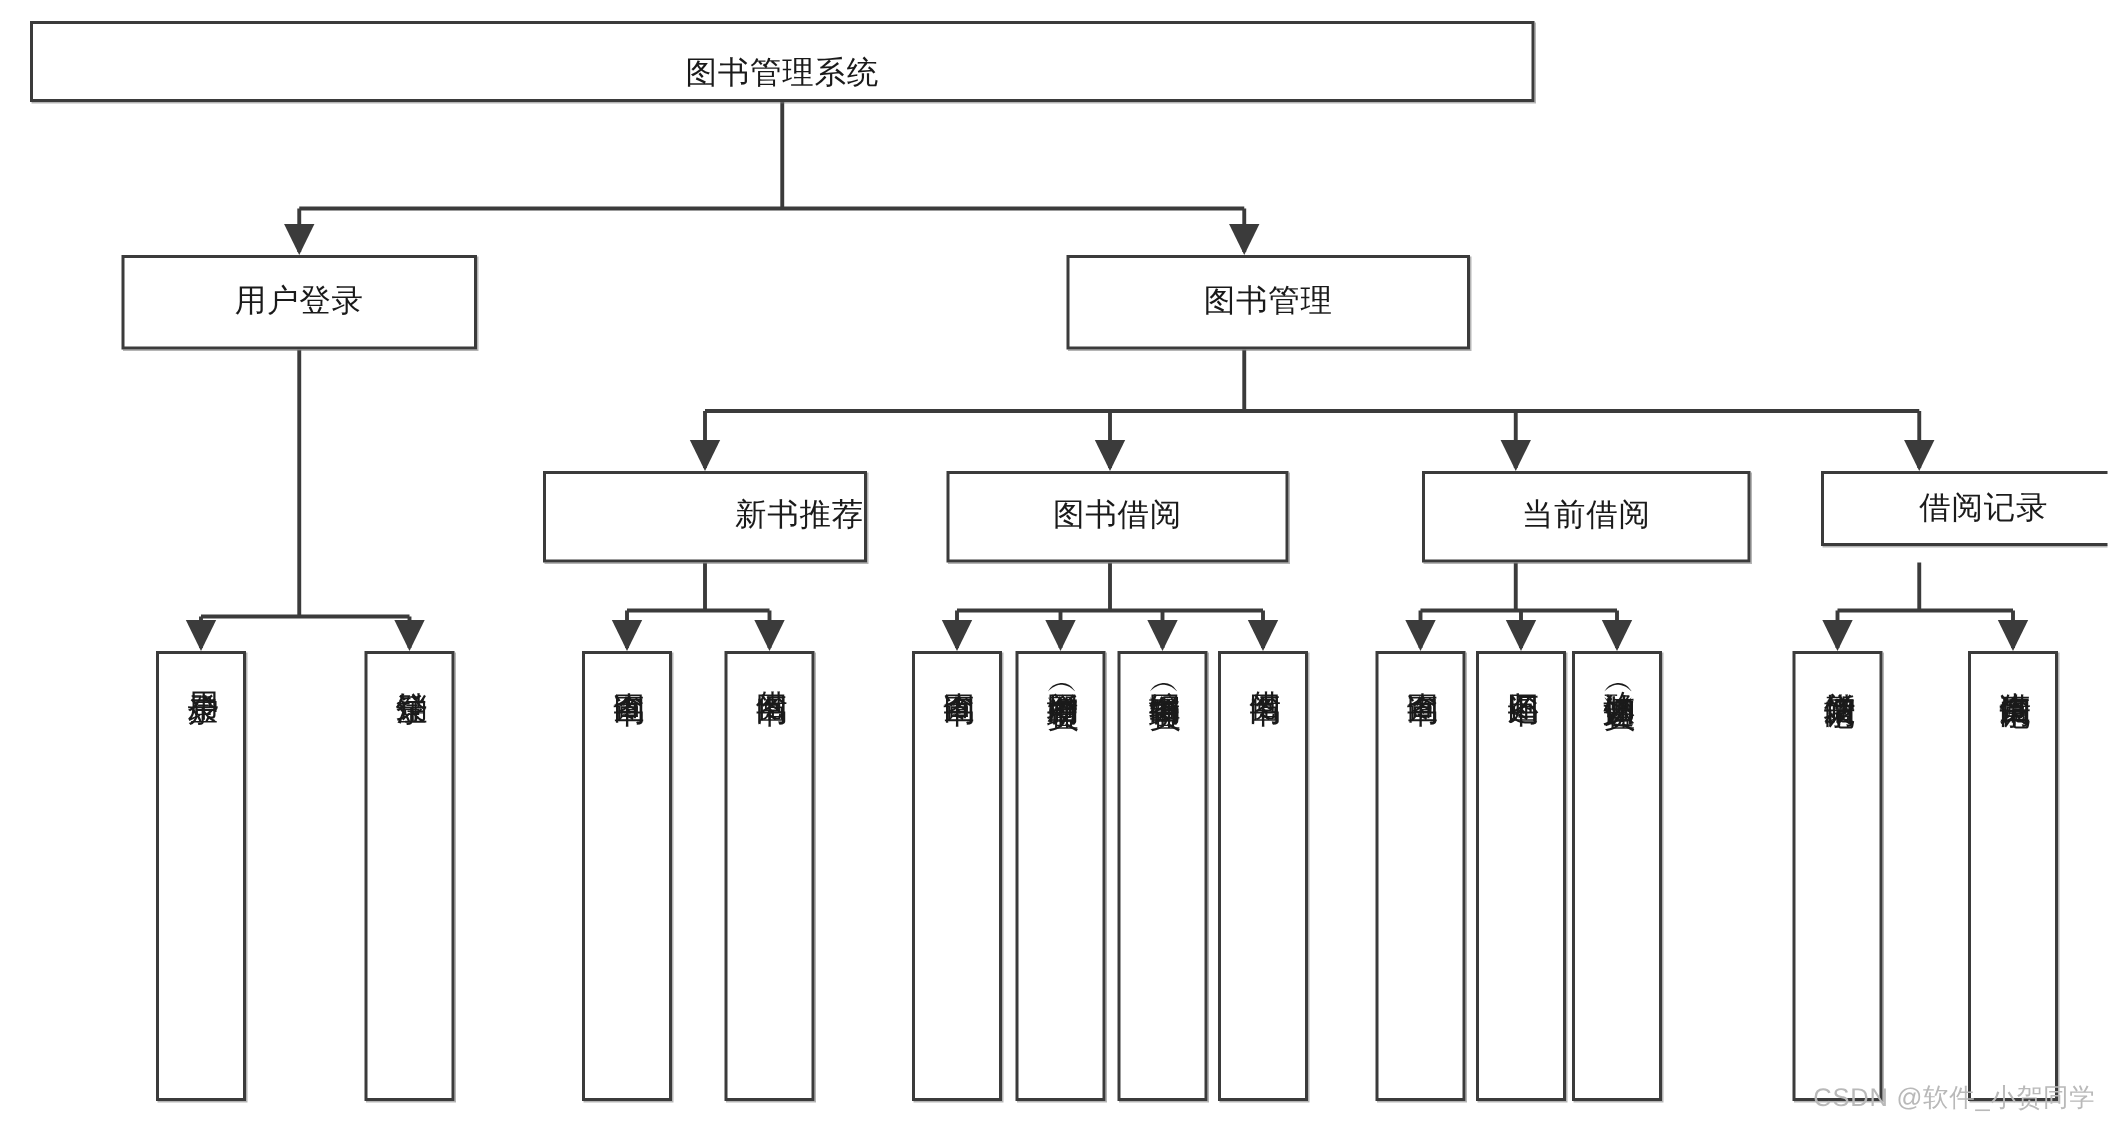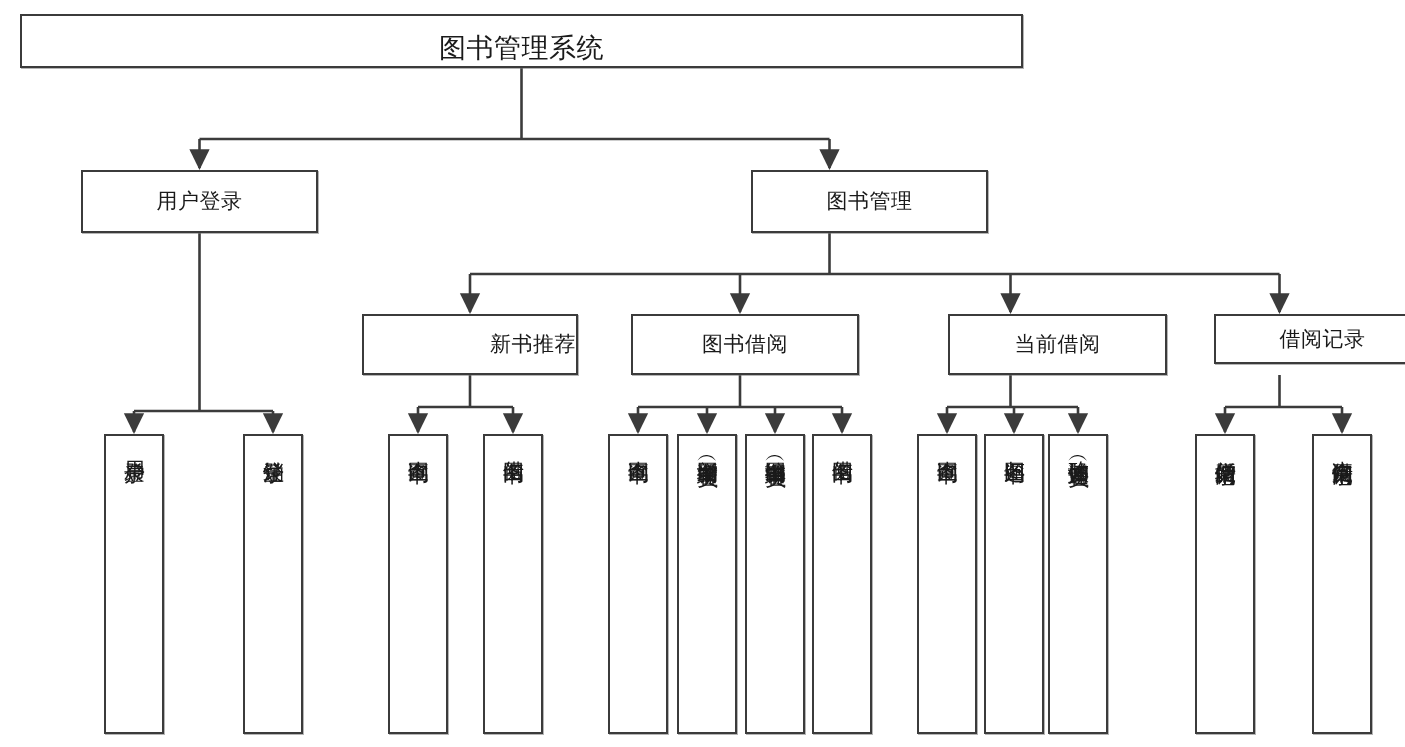--- a/index.html
+++ b/index.html
@@ -38,21 +38,21 @@
     justify-content: center;
     color: #1a1a1a;
   }
   .node .label {
     font-size: 21px;
     line-height: 1.15;
     letter-spacing: 0.5px;
     white-space: nowrap;
     text-align: center;
   }
-  .node.root .label { font-size: 27px; margin-top: 16px; }
+  .node.root .label { font-size: 21px; margin-top: 16px; }
   .node.leaf {
     align-items: flex-start;
     padding-top: 8px;
   }
   .node.leaf .label {
     writing-mode: vertical-rl;
     text-orientation: upright;
     font-size: 21px;
     line-height: 1.28;
     letter-spacing: 1px;
@@ -118,21 +118,21 @@
       </g>
   </svg>
 
   <div id="nodes-layer">
       <div class="node root" style="left: 20px; top: 14px; width: 1003px; height: 54px;">
         <span class="label">图书管理系统</span>
       </div>
       <div class="node level2" style="left: 81px; top: 170px; width: 237px; height: 63px;">
         <span class="label">用户登录</span>
       </div>
-      <div class="node level2" style="left: 711px; top: 170px; width: 237px; height: 63px; margin-left: 40px;">
+      <div class="node level2" style="left: 711px; top: 170px; width: 269px; height: 63px;">
         <span class="label">图书管理</span>
       </div>
       <div class="node level3" style="left: 362px; top: 314px; width: 216px; height: 61px; justify-content: flex-end;">
         <span class="label">新书推荐</span>
       </div>
       <div class="node level3" style="left: 631px; top: 314px; width: 228px; height: 61px;">
         <span class="label">图书借阅</span>
       </div>
       <div class="node level3" style="left: 948px; top: 314px; width: 219px; height: 61px;">
         <span class="label">当前借阅</span>
@@ -174,13 +174,14 @@
         <span class="label">确认归还（管理员）</span>
       </div>
       <div class="node leaf" style="left: 1195px; top: 434px; width: 60px; height: 300px;">
         <span class="label">新增借阅记录</span>
       </div>
       <div class="node leaf" style="left: 1312px; top: 434px; width: 60px; height: 300px;">
         <span class="label">查询借阅记录</span>
       </div>
     </div>
 
+  <div class="watermark">CSDN @软件_小贺同学</div>
 </div>
 
 </body></html>

